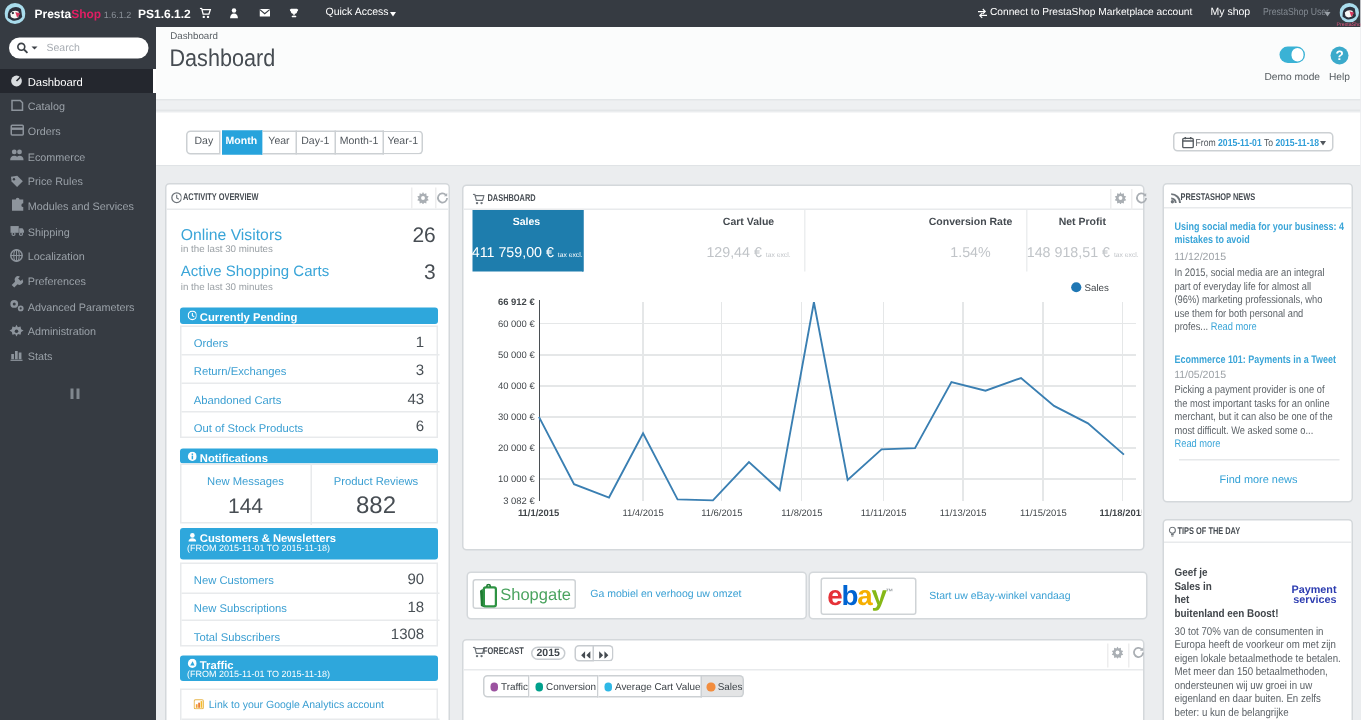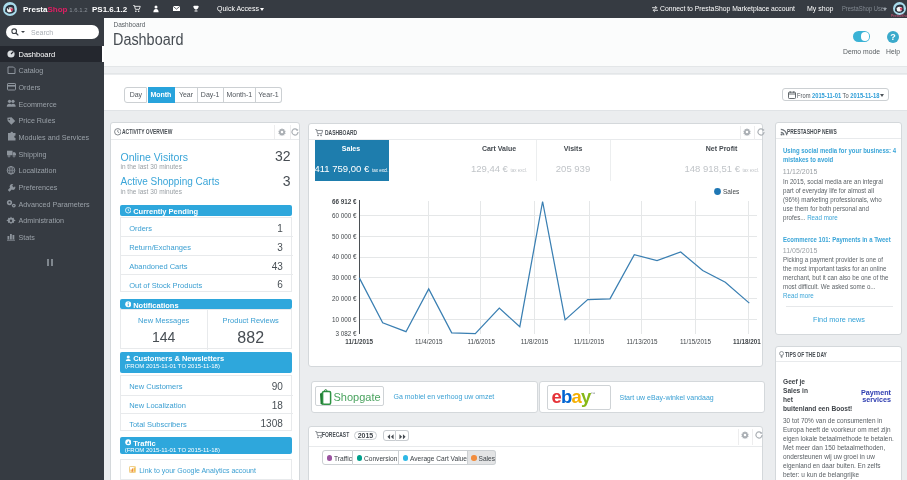--- a/index.html
+++ b/index.html
@@ -214,21 +214,21 @@
     <svg class="abs" style="left:167px;top:4.5px;" width="8" height="8" viewBox="0 0 10 10">
       <path d="M5 0 l0.9 1.7 l1.9-0.6 l0.1 2 l1.9 0.6 l-1.2 1.6 l1.2 1.6 l-1.9 0.6 l-0.1 2 l-1.9-0.6 l-0.9 1.7 l-0.9-1.7 l-1.9 0.6 l-0.1-2 l-1.9-0.6 l1.2-1.6 l-1.2-1.6 l1.9-0.6 l0.1-2 l1.9 0.6 Z" fill="#aaafb4"></path>
       <circle cx="5" cy="5" r="1.6" fill="#fff"></circle>
     </svg>
     <svg class="abs" style="left:180px;top:4.5px;" width="8" height="8" viewBox="0 0 10 10">
       <path d="M8.8 5 a3.8 3.8 0 1 1-1.1-2.7" fill="none" stroke="#aaafb4" stroke-width="1.5"></path>
       <path d="M8.9 0.8 v2.7 h-2.7 Z" fill="#aaafb4"></path>
     </svg>
   </div>
   <div class="abs" style="left:9.5px;top:27.5px;font-size:10.5px;color:#3aa5d8;">Online Visitors</div>
-  <div class="abs" style="right:8px;top:25px;font-size:14px;color:#474d53;">32</div>
+  <div class="abs" style="right:8px;top:25px;font-size:14px;color:#474d53;">26</div>
   <div class="abs" style="left:9.5px;top:40px;font-size:6.5px;color:#9aa0a5;">in the last 30 minutes</div>
   <div class="abs" style="left:9.5px;top:52.3px;font-size:10px;color:#3aa5d8;">Active Shopping Carts</div>
   <div class="abs" style="right:8px;top:50px;font-size:14px;color:#474d53;">3</div>
   <div class="abs" style="left:9.5px;top:64.7px;font-size:6.5px;color:#9aa0a5;">in the last 30 minutes</div>
 
   <div class="bluebar" style="left:8.7px;top:81.9px;width:172.6px;height:10.5px;">
     <svg class="abs" style="left:5px;top:2px;" width="6.5" height="6.5" viewBox="0 0 8 8">
       <circle cx="4" cy="4" r="3.4" fill="none" stroke="#fff" stroke-width="1"></circle>
       <path d="M4 2 v2.2 l1.5 0.9" stroke="#fff" stroke-width="0.9" fill="none"></path>
     </svg>
@@ -269,21 +269,21 @@
       <circle cx="4" cy="2.4" r="1.9" fill="#fff"></circle>
       <path d="M0.8 8 q0-3.2 3.2-3.2 q3.2 0 3.2 3.2 Z" fill="#fff"></path>
     </svg>
     <div class="abs" style="left:13.5px;top:2px;font-size:7.5px;font-weight:bold;">Customers &amp; Newsletters</div>
     <div class="abs" style="left:5px;top:11.3px;font-size:6px;">(FROM 2015-11-01 TO 2015-11-18)</div>
   </div>
   <div class="rowtable" style="left:8.7px;top:251.9px;width:172.6px;height:55.8px;">
     <div class="abs rlabel" style="left:8.5px;top:6.2px;">New Customers</div>
       <div class="abs rnum" style="right:8.5px;top:4.9px;">90</div>
     <div class="abs" style="left:0;top:18.6px;width:172.6px;border-top:1px solid #e8eaec;"></div>
-    <div class="abs rlabel" style="left:8.5px;top:24.8px;">New Localization</div>
+    <div class="abs rlabel" style="left:8.5px;top:24.8px;">New Subscriptions</div>
       <div class="abs rnum" style="right:8.5px;top:23.5px;">18</div>
     <div class="abs" style="left:0;top:37.2px;width:172.6px;border-top:1px solid #e8eaec;"></div>
     <div class="abs rlabel" style="left:8.5px;top:43.4px;">Total Subscribers</div>
       <div class="abs rnum" style="right:8.5px;top:42.1px;">1308</div>
   </div>
 
   <div class="bluebar" style="left:8.7px;top:313.7px;width:172.6px;height:17.5px;">
     <svg class="abs" style="left:5px;top:2.5px;" width="6.5" height="6.5" viewBox="0 0 8 8">
       <circle cx="4" cy="4" r="3.7" fill="#fff"></circle>
       <path d="M2.2 5.8 L4.2 2.2 L5.8 5.8 Z" fill="#2ea7dc"></path>
@@ -329,23 +329,23 @@
     .ktiny { font-size:4.5px; }
   </style>
   <div class="kcell" style="left:5.5px;background:#1e7dad;border-right-color:#1e7dad;">
     <div class="klabel" style="color:#fff;">Sales</div>
     <div class="kval" style="color:#fff;">411 759,00 € <span class="ktiny">tax excl.</span></div>
   </div>
   <div class="kcell" style="left:153.5px;">
       <div class="klabel">Cart Value</div>
       <div class="kval">129,44 € <span class="ktiny">tax excl.</span></div>
     </div>
-  <div class="kcell" style="left:227.5px;">
-      <div class="klabel">Visits</div>
-      <div class="kval">205 939</div>
+  <div class="kcell" style="left:301.5px;">
+      <div class="klabel">Conversion Rate</div>
+      <div class="kval">1.54%</div>
     </div>
   <div class="kcell" style="left:375.5px;border-right:none;">
       <div class="klabel">Net Profit</div>
       <div class="kval">148 918,51 € <span class="ktiny">tax excl.</span></div>
     </div>
 
   <svg class="abs" style="left:0;top:57.2px;" width="452" height="186" viewBox="0 0 452 186" font-family="Liberation Sans,sans-serif">
     <g stroke="#e5e7e8" stroke-width="1" shape-rendering="crispEdges">
       <line x1="119.7" y1="20" x2="119.7" y2="153.2"></line>
       <line x1="171.9" y1="20" x2="171.9" y2="153.2"></line>

